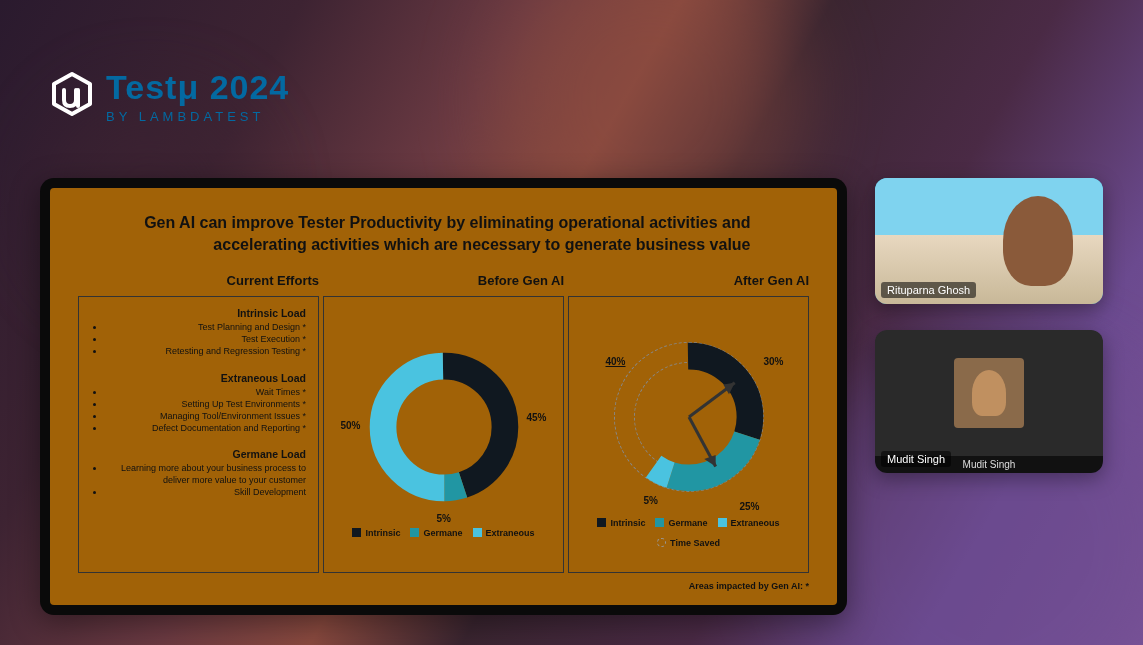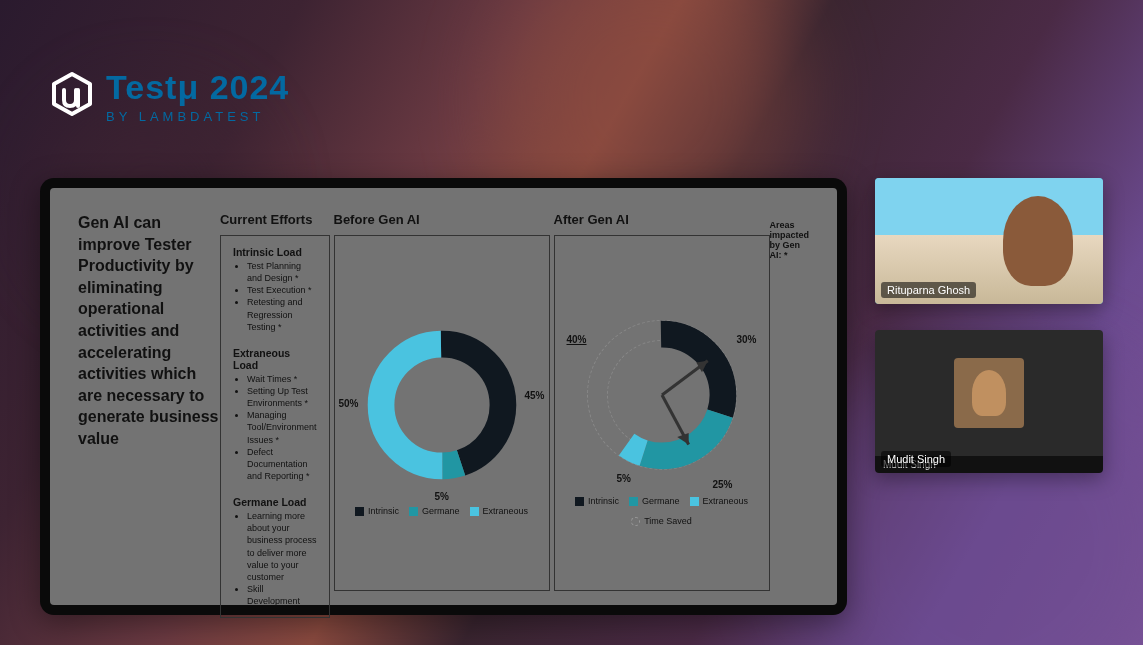--- a/index.html
+++ b/index.html
@@ -46,27 +46,28 @@
     flex: 1;
     height: 100%;
     background: #0a0a0a;
     border-radius: 14px;
     padding: 10px;
     box-shadow: 0 8px 30px rgba(0,0,0,0.4);
   }
   .slide {
     width: 100%;
     height: 100%;
-    background: #737373;
+    background: #a16207;
     border-radius: 4px;
     padding: 24px 28px 14px;
     position: relative;
     color: #111;
     display: flex;
-    flex-direction: row;
+    flex-direction: column;
+    text-align: right;
   }
   .slide-title {
     font-size: 16px;
     font-weight: 700;
     line-height: 1.35;
     margin-bottom: 18px;
     max-width: 92%;
   }
   .cols {
     display: flex;
@@ -84,41 +85,42 @@
   .group { margin-bottom: 14px; }
   .group h4 { font-size: 10.5px; font-weight: 700; margin-bottom: 2px; }
   .group ul { list-style: disc; padding-left: 14px; }
   .group li { font-size: 9px; line-height: 1.35; }
 
   .chart-wrap { display: flex; flex-direction: column; align-items: center; justify-content: center; height: 100%; }
   .donut-area { position: relative; width: 190px; height: 190px; display:flex; align-items:center; justify-content:center; }
   .donut-labels { position: absolute; inset: 0; }
   .dl { position: absolute; font-size: 10px; font-weight: 600; }
   .legend { font-size: 9px; margin-top: 6px; display: flex; gap: 10px; flex-wrap: wrap; justify-content:center;}
-  .legend span { display: inline-flex; align-items: center; gap: 4px; }
+  .legend span { display: inline-flex; align-items: center; gap: 4px; font-weight: bold; }
   .sw { width: 9px; height: 9px; display: inline-block; }
   .sw.intrinsic { background: #101820; }
   .sw.germane { background: #2196a3; }
   .sw.extraneous { background: #4ac3e0; }
   .sw.timesaved { background: transparent; border: 1px dashed #999; border-radius:50%;}
 
   .footnote { font-size: 9px; font-weight: 700; margin-top: 8px; }
 
   .participants {
     width: 228px;
     display: flex;
     flex-direction: column;
     gap: 26px;
   }
   .tile {
     width: 100%;
-    border-radius: 4px;
+    border-radius: 12px;
     overflow: hidden;
     box-shadow: 0 6px 20px rgba(0,0,0,0.35);
     position: relative;
+    text-align: center;
   }
   .tile.active { outline: 3px solid #39b5c9; outline-offset: -3px; }
   .tile .video {
     width: 100%;
     height: 126px;
     display:flex; align-items:center; justify-content:center;
   }
   .tile .namebar {
     position: absolute;
     left: 6px;
@@ -248,21 +250,21 @@
 
                 <line x1="21" y1="21" x2="33" y2="12" stroke="#333" stroke-width="0.8"></line>
                 <polygon points="33,12 30,12.5 31.5,15" fill="#333"></polygon>
                 <line x1="21" y1="21" x2="28" y2="34" stroke="#333" stroke-width="0.8"></line>
                 <polygon points="28,34 25,32 28,31" fill="#333"></polygon>
               </svg>
               <div class="donut-labels">
                 <div class="dl" style="right:0px;top:34px;">30%</div>
                 <div class="dl" style="right:24px;bottom:0px;">25%</div>
                 <div class="dl" style="left:50px;bottom:6px;">5%</div>
-                <div class="dl" style="left:0px;top:34px;text-decoration:underline;">40%</div>
+                <div class="dl" style="left:12px;top:34px;text-decoration:underline;">40%</div>
               </div>
             </div>
             <div class="legend">
               <span>
                   <i class="sw intrinsic"></i>
                   <span>Intrinsic</span>
                 </span>
               <span>
                   <i class="sw germane"></i>
                   <span>Germane</span>

